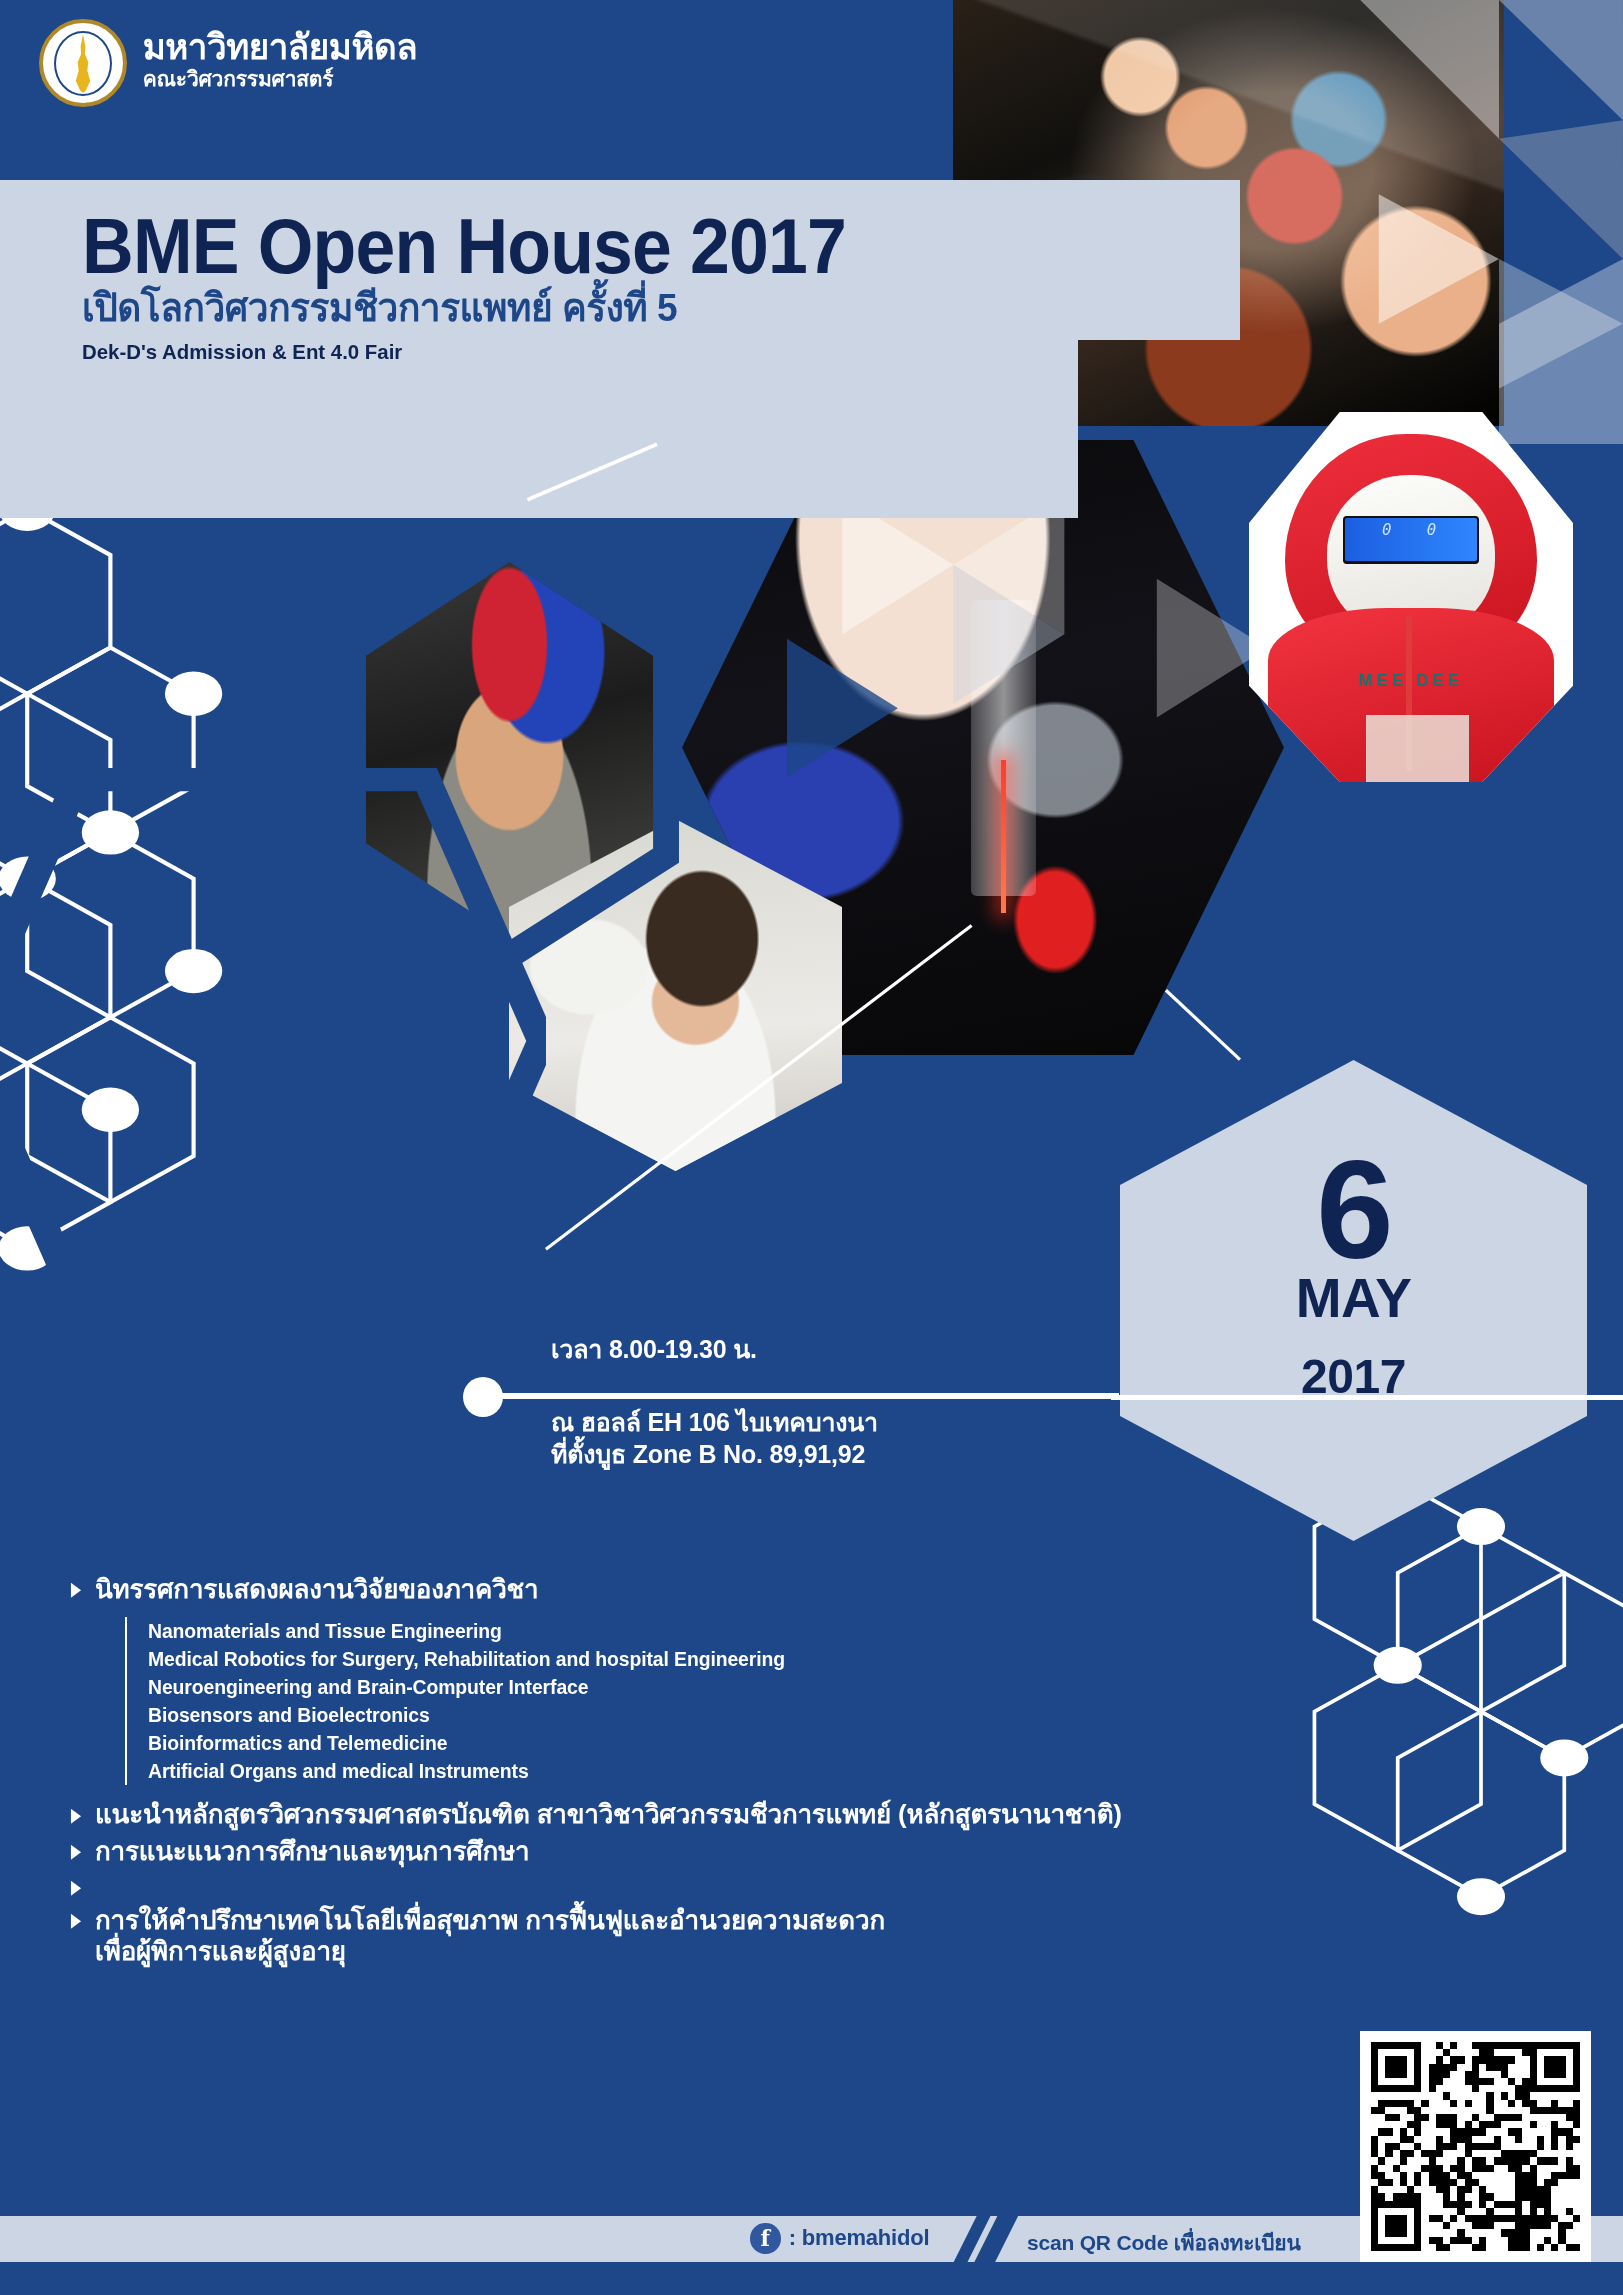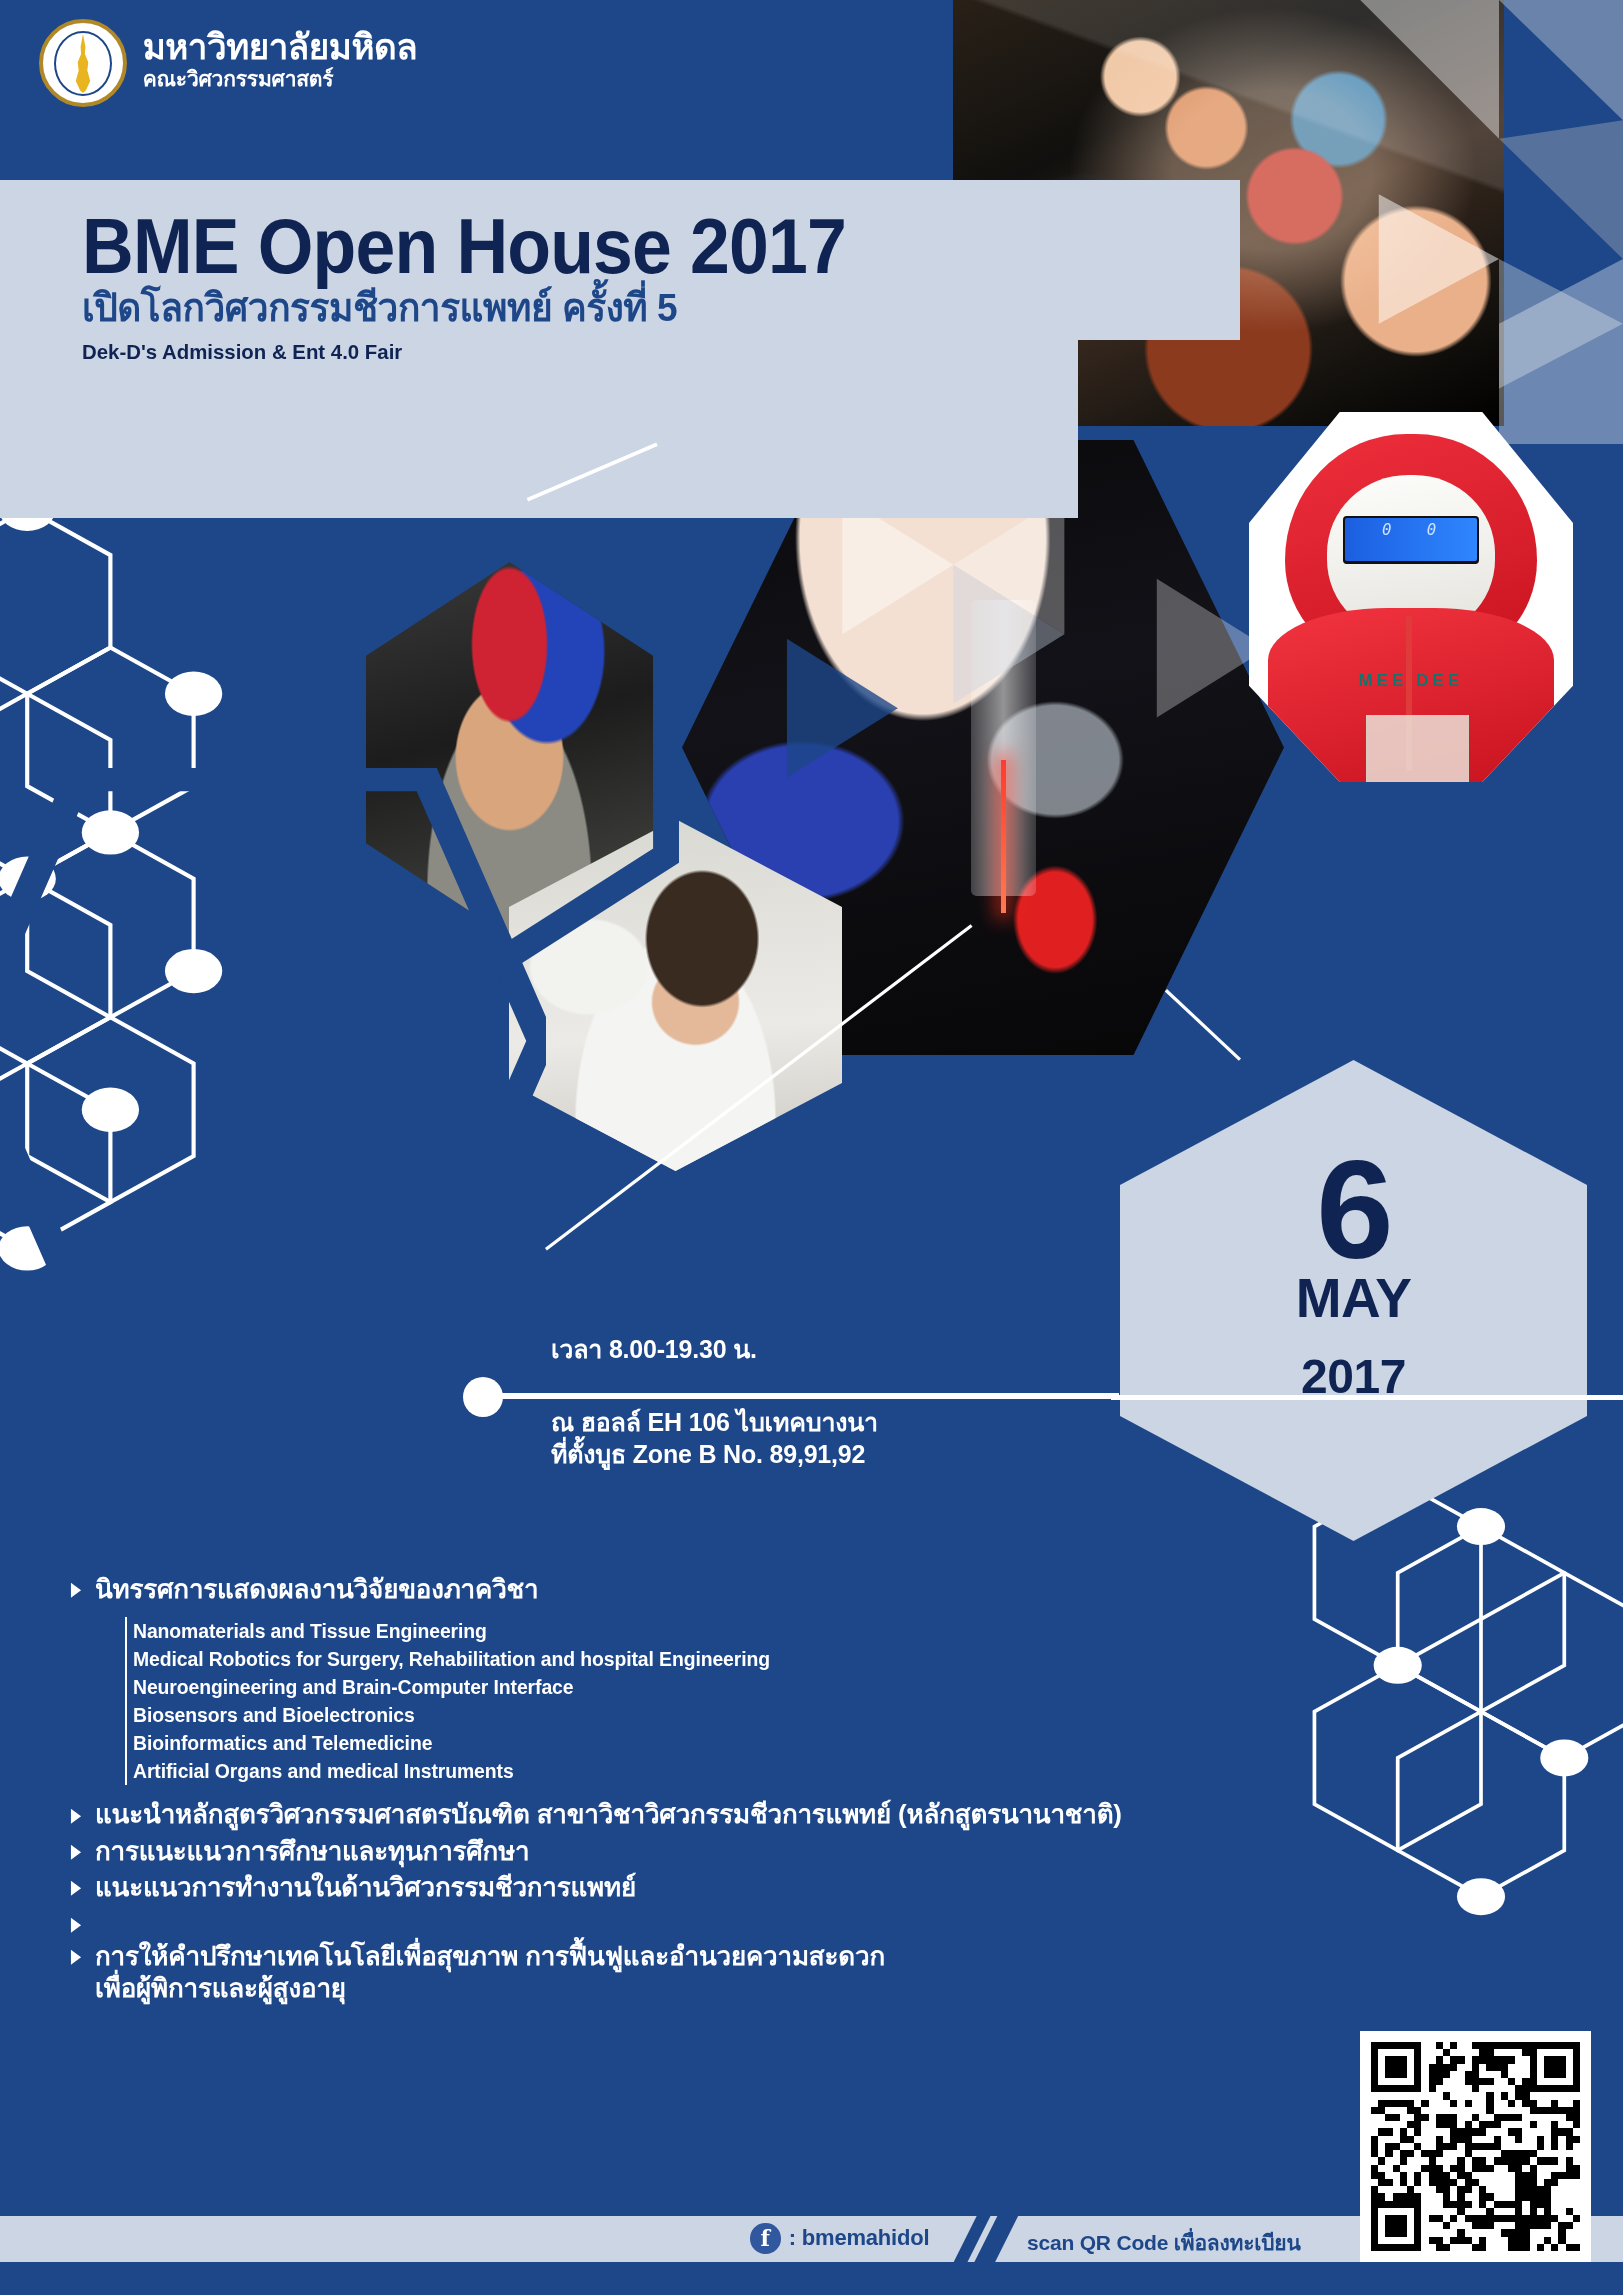--- a/index.html
+++ b/index.html
@@ -132,21 +132,21 @@
   .info{position:absolute;left:551px;top:1333px;z-index:8;color:#fff;}
   .info .l{font-size:25px;font-weight:700;line-height:1.28;letter-spacing:-0.2px;white-space:nowrap;}
   .info-dot{position:absolute;left:463px;top:1377px;width:40px;height:40px;border-radius:50%;background:#fff;z-index:8;}
   .info-rule{position:absolute;left:490px;top:1393px;width:629px;height:5.6px;background:#fff;z-index:8;}
 
   
   .bullets{position:absolute;left:69px;top:1574px;width:1434px;z-index:8;color:#fff;}
   .bl{display:flex;align-items:flex-start;gap:12px;margin-bottom:4.6px;}
   .bl .arrow{flex:0 0 auto;margin-top:7.4px;}
   .bl .txt{font-size:26px;font-weight:700;line-height:1.22;letter-spacing:-0.2px;}
-  .sublist{margin:11px 0 14px 56px;border-left:2.8px solid #fff;padding-left:6px;}
+  .sublist{margin:11px 0 14px 56px;border-left:2.8px solid #fff;padding-left:21px;}
   .sublist div{font-size:19.4px;font-weight:700;line-height:1.45;letter-spacing:-0.1px;}
 
   
   .qr{position:absolute;left:1360px;top:2031px;width:231px;height:231px;background:#fff;padding:11px;z-index:9;}
   .qr canvas,.qr .qrbox{width:100%;height:100%;}
 
   
   .footer{position:absolute;left:0;top:2216px;width:1623px;height:46px;background:#ccd5e3;z-index:7;}
   .fb-wrap{position:absolute;left:750px;top:2223px;display:flex;align-items:center;gap:8.3px;z-index:9;}
   .fb-ic{width:30.5px;height:30.5px;border-radius:50%;background:#31589e;color:#fff;font-size:22px;font-weight:700;
@@ -316,26 +316,20 @@
         <span class="arrow"><svg width="14" height="18.5" viewBox="0 0 30 40">
             <polygon points="4,4 26,20 4,36" fill="#ffffff"></polygon>
           </svg></span>
         <div class="txt" style="white-space: pre-line; text-align: right;">แนะนำหลักสูตรวิศวกรรมศาสตรบัณฑิต สาขาวิชาวิศวกรรมชีวการแพทย์ (หลักสูตรนานาชาติ)</div>
       </div>
       <div class="bl">
         <span class="arrow"><svg width="14" height="18.5" viewBox="0 0 30 40">
             <polygon points="4,4 26,20 4,36" fill="#ffffff"></polygon>
           </svg></span>
         <div class="txt" style="white-space: pre-line;">การแนะแนวการศึกษาและทุนการศึกษา</div>
-      </div>
-      <div class="bl">
-        <span class="arrow"><svg width="14" height="18.5" viewBox="0 0 30 40">
-            <polygon points="4,4 26,20 4,36" fill="#ffffff"></polygon>
-          </svg></span>
-        <div class="txt" style="white-space: pre-line;">แนะแนวการทำงานในด้านวิศวกรรมชีวการแพทย์</div>
       </div>
       <div class="bl">
         <span class="arrow"><svg width="14" height="18.5" viewBox="0 0 30 40">
             <polygon points="4,4 26,20 4,36" fill="#ffffff"></polygon>
           </svg></span>
       </div>
       <div class="bl">
         <span class="arrow"><svg width="14" height="18.5" viewBox="0 0 30 40">
             <polygon points="4,4 26,20 4,36" fill="#ffffff"></polygon>
           </svg></span>

